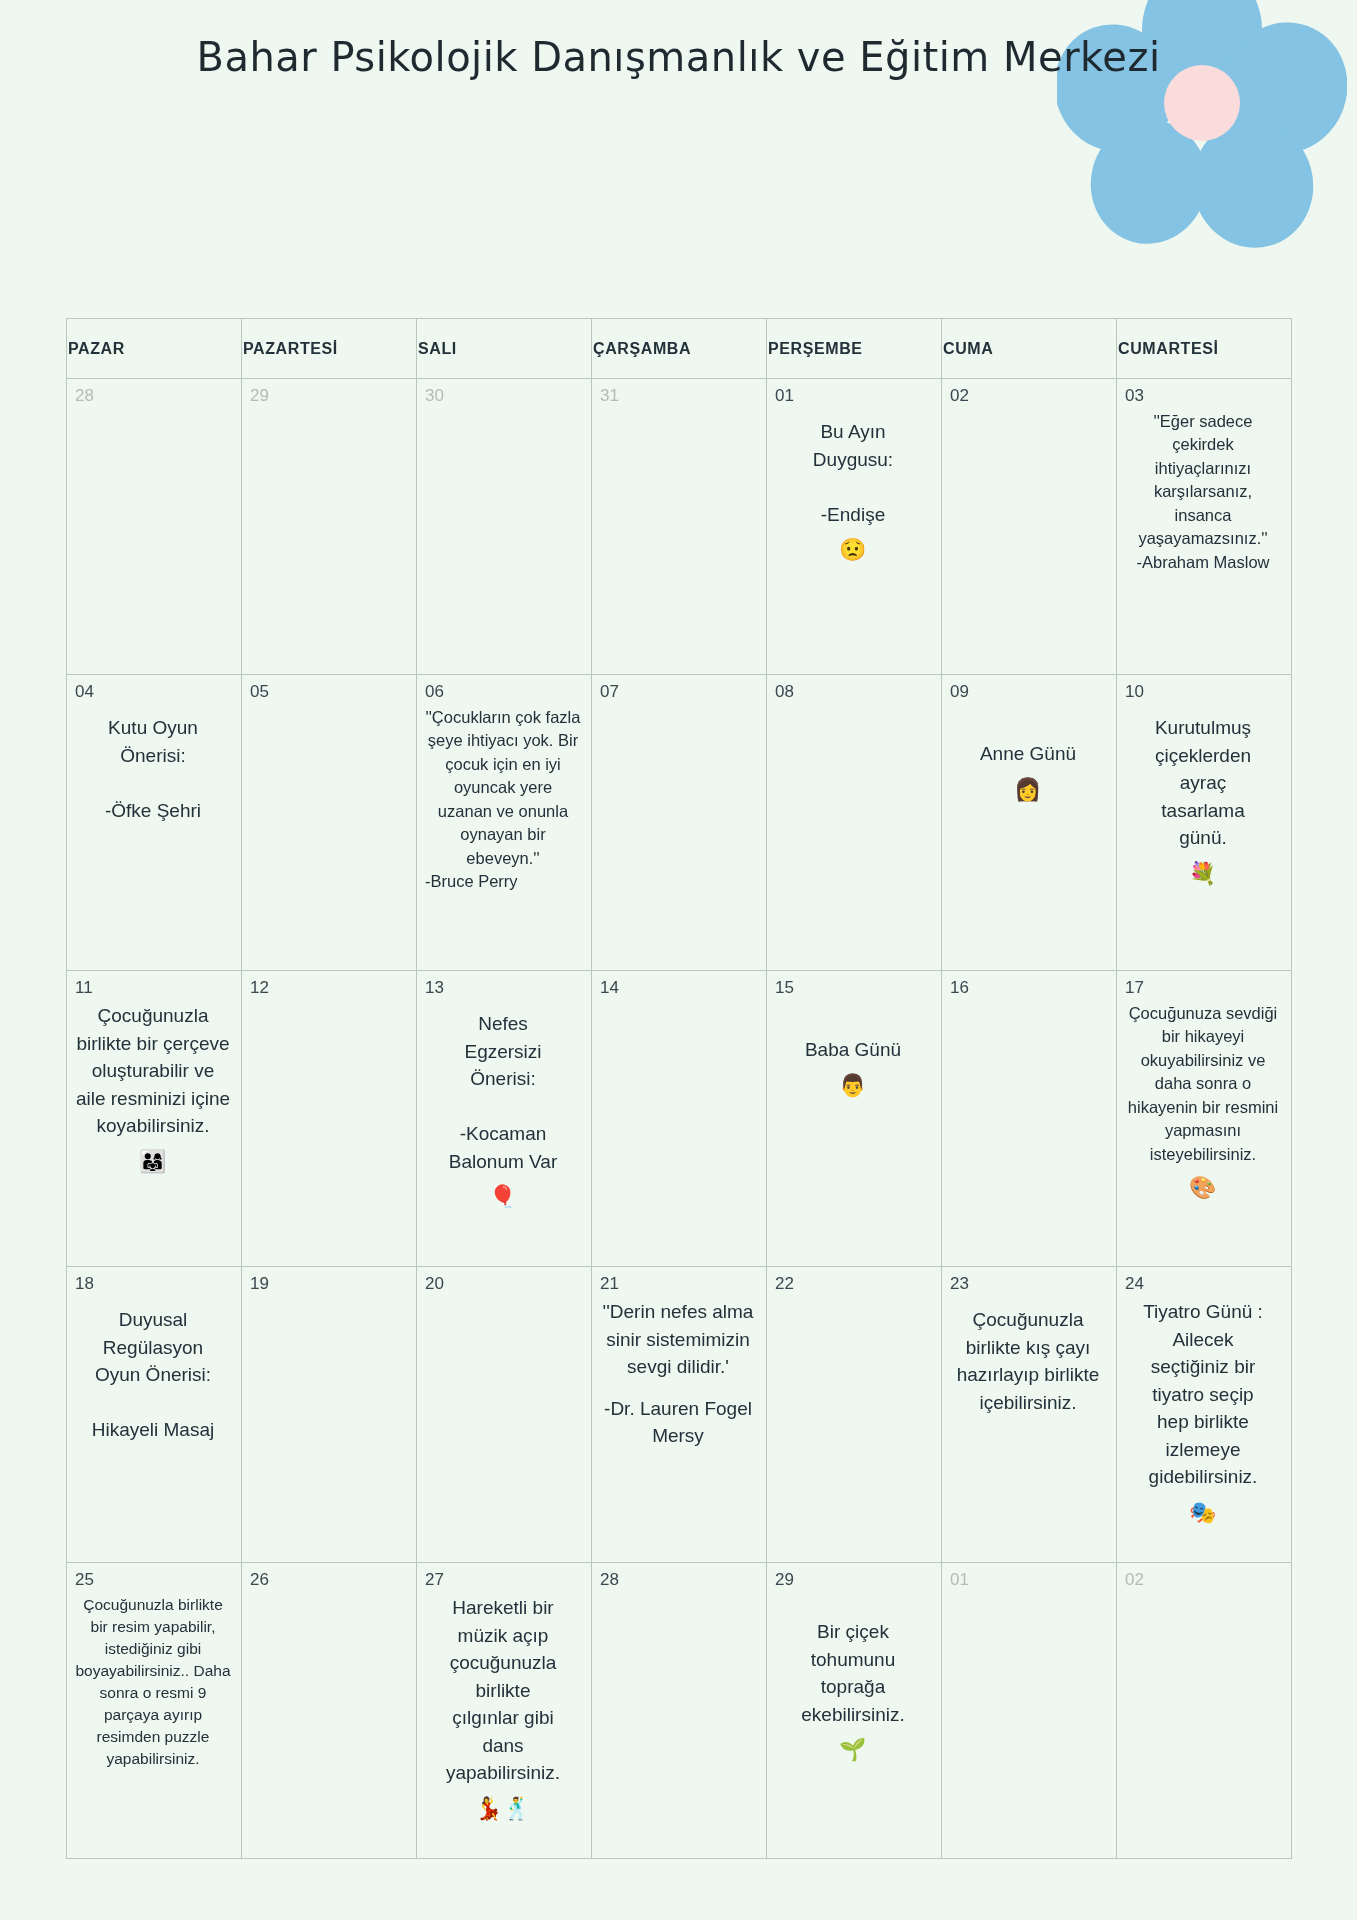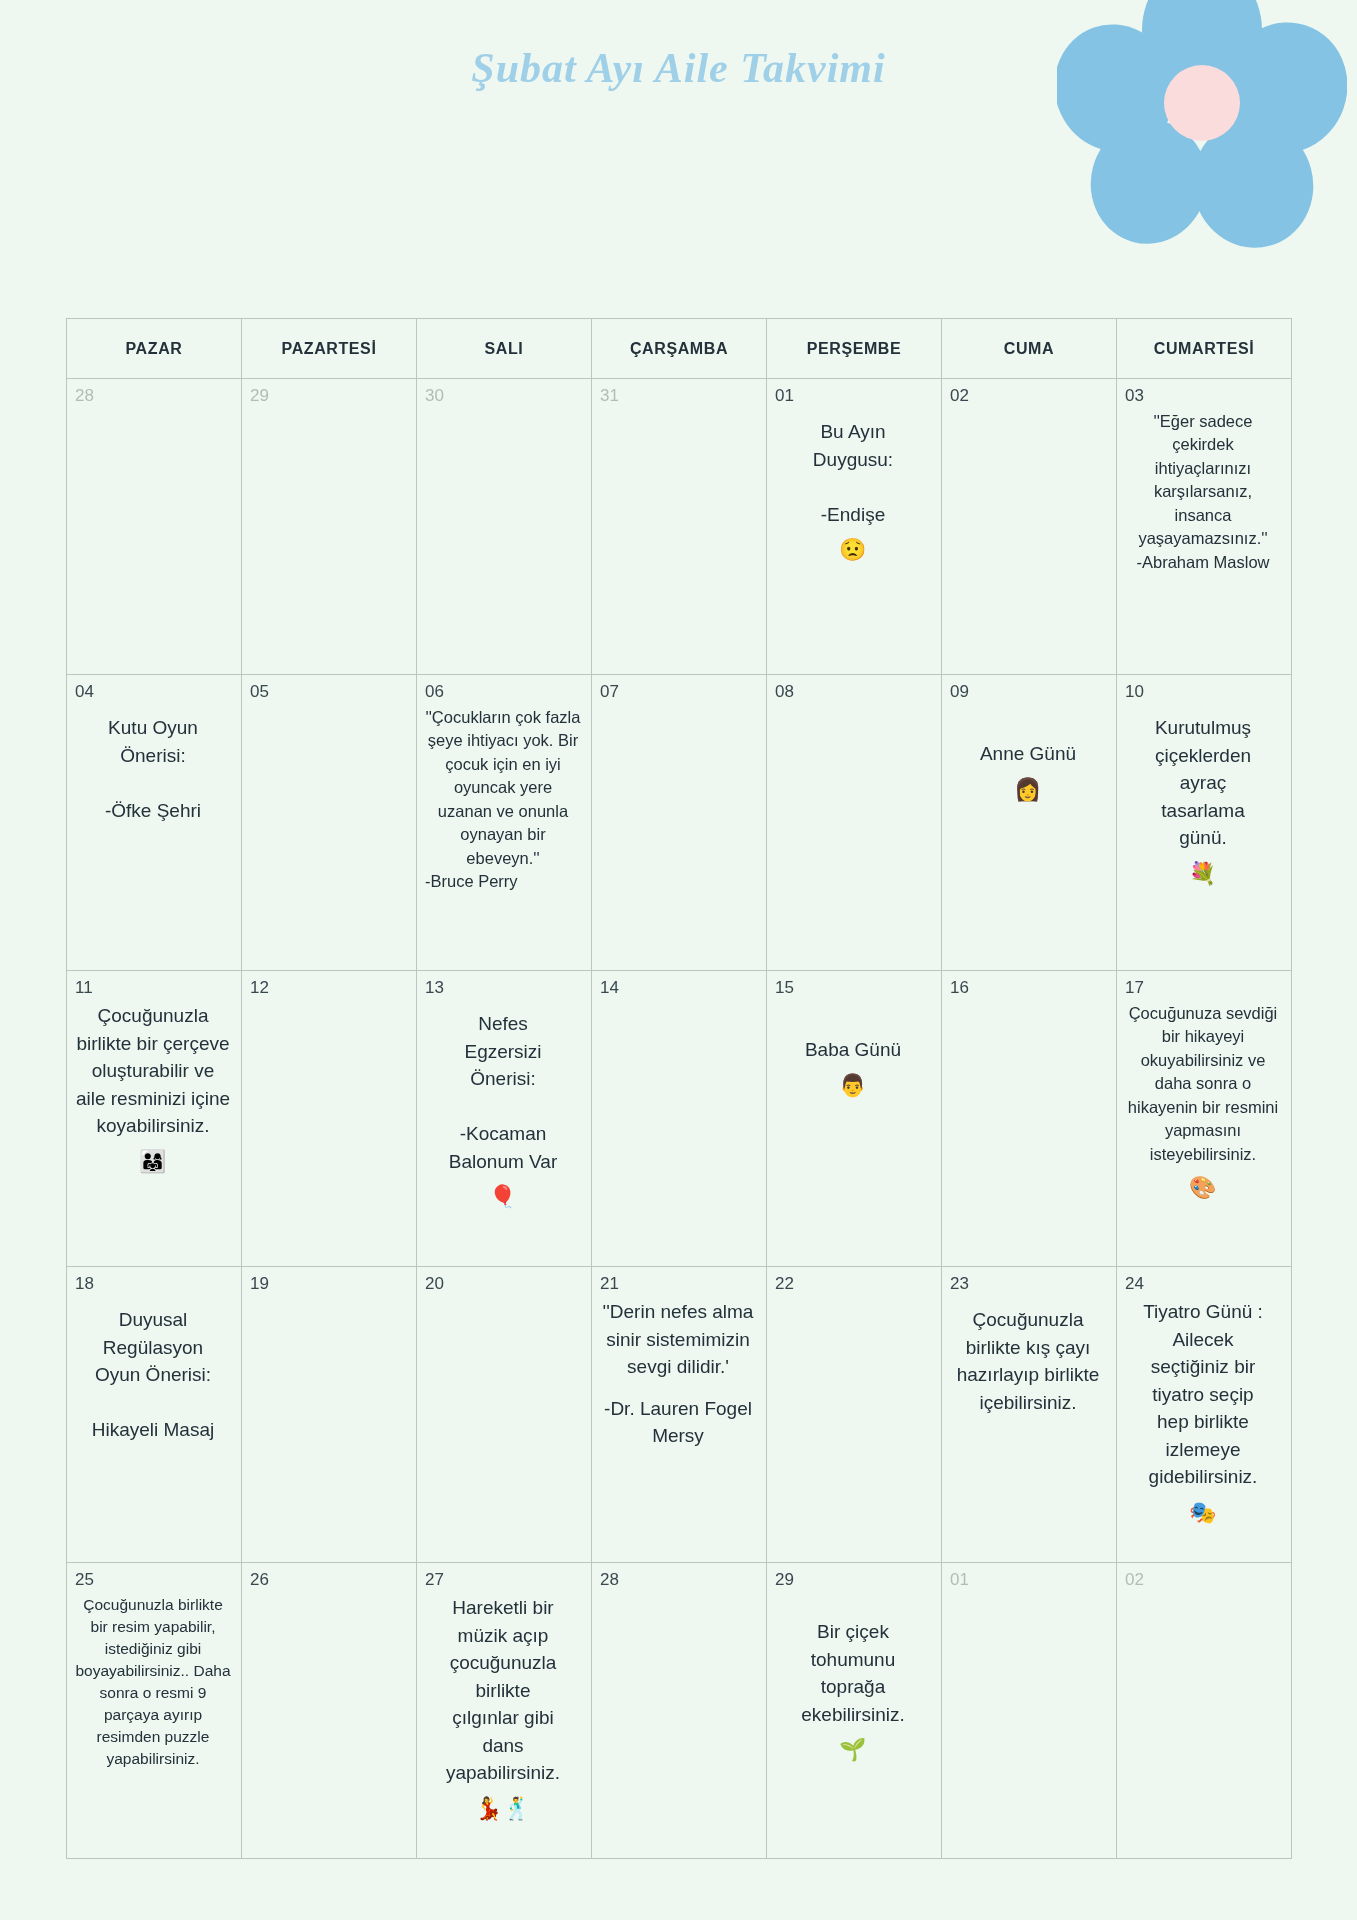--- a/index.html
+++ b/index.html
@@ -66,21 +66,21 @@
     background: transparent;
   }
   table.calendar th {
     border: 1px solid #b9c7bf;
     height: 60px;
     font-size: 16px;
     font-weight: 700;
     letter-spacing: 0.6px;
     color: #23313a;
     font-family: "Liberation Sans", sans-serif;
-    text-align: center;
+    text-align: left;
     vertical-align: middle;
   }
   table.calendar td {
     border: 1px solid #b9c7bf;
     vertical-align: top;
     padding: 8px 10px 12px 8px;
     height: 296px;
     position: relative;
   }
   .daynum {
@@ -130,21 +130,21 @@
     <ellipse cx="145" cy="60" rx="60" ry="68"></ellipse>
     <ellipse cx="228" cy="118" rx="62" ry="66" transform="rotate(20 228 118)"></ellipse>
     <ellipse cx="196" cy="214" rx="60" ry="64" transform="rotate(-15 196 214)"></ellipse>
     <ellipse cx="92" cy="212" rx="58" ry="62" transform="rotate(15 92 212)"></ellipse>
     <ellipse cx="58" cy="118" rx="60" ry="64" transform="rotate(-20 58 118)"></ellipse>
   </g>
   <circle cx="145" cy="133" r="38" fill="#fbdcdc"></circle>
 </svg>
 
 <header class="header">
-  <h2>Şubat Ayı Aile Takvimi</h2>
+  <h1>Bahar Psikolojik Danışmanlık ve Eğitim Merkezi</h1>
 </header>
 
 <div class="calendar-wrap">
   <table class="calendar">
     <thead>
       <tr>
         <th>PAZAR</th>
         <th>PAZARTESİ</th>
         <th>SALI</th>
         <th>ÇARŞAMBA</th>

